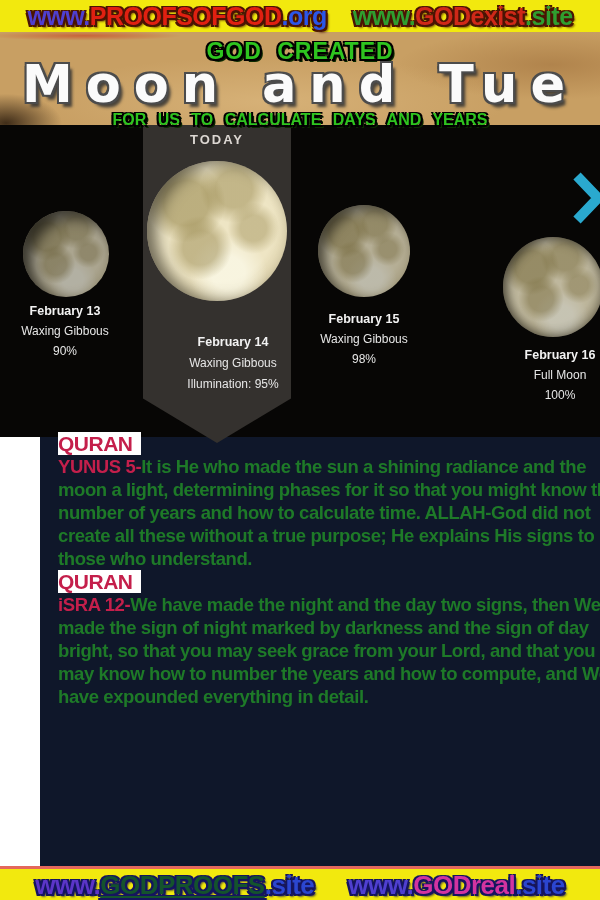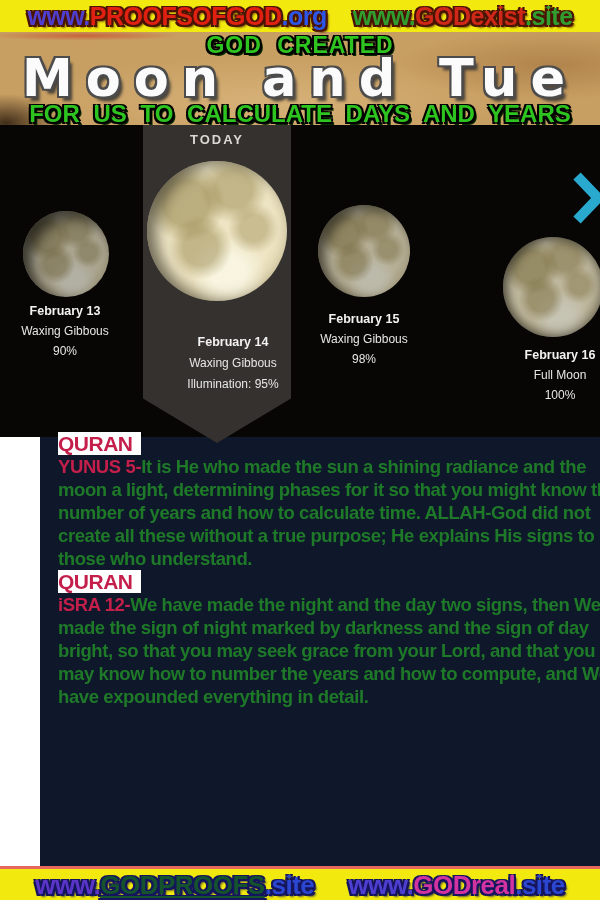--- a/index.html
+++ b/index.html
@@ -24,31 +24,31 @@
     height:93px; text-align:center; position:relative; z-index:2;
     background-color:#c89f63;
     background-image:
       radial-gradient(ellipse 140px 7px at 14% 4%, rgba(200,60,30,.6), transparent 70%),
       radial-gradient(ellipse 220px 50px at 92% 35%, rgba(148,98,48,.45), transparent 70%),
       radial-gradient(ellipse 80px 42px at 1% 98%, rgba(40,25,12,.85), transparent 70%),
       radial-gradient(ellipse 320px 60px at 45% 75%, rgba(226,192,136,.55), transparent 75%);
   }
   .god-created {
     font-size:23px; font-weight:900; color:#2ec41f; letter-spacing:1px; word-spacing:8px;
-    line-height:25px; padding-top:1px;
+    line-height:25px; padding-top:7px;
     text-shadow:-2px -1px 0 #000, 2px -1px 0 #000, -2px 2px 0 #000, 2px 2px 0 #000, 3px 3px 0 #0a2a00;
   }
   .main-title {
     font-family:"DejaVu Sans", sans-serif; font-size:51px; font-weight:900; color:#fbfbfb;
     letter-spacing:13px; line-height:42px; white-space:nowrap;
     text-shadow:-2px -2px 0 #4c4c4c, 2px -2px 0 #4c4c4c, -2px 2px 0 #4c4c4c,
                  2px 2px 0 #4c4c4c, 4px 5px 3px rgba(50,50,50,.85);
   }
   .sub-title {
-    font-size:24px; font-weight:900; color:#2ec41f; letter-spacing:0; word-spacing:7px;
+    font-size:16px; font-weight:900; color:#2ec41f; letter-spacing:0; word-spacing:7px;
     line-height:27px; white-space:nowrap;
     text-shadow:-2px -1px 0 #000, 2px -1px 0 #000, -2px 2px 0 #000, 2px 2px 0 #000, 3px 3px 0 #0a2a00;
   }
 
   
   .moon-section { position:relative; height:312px; background:#070605; }
   .moon { position:absolute; border-radius:50%;
     background:
       radial-gradient(circle at 28% 30%, rgba(146,130,70,.55) 0 16%, rgba(146,130,70,0) 28%),
       radial-gradient(circle at 62% 20%, rgba(152,136,78,.5) 0 13%, transparent 24%),

